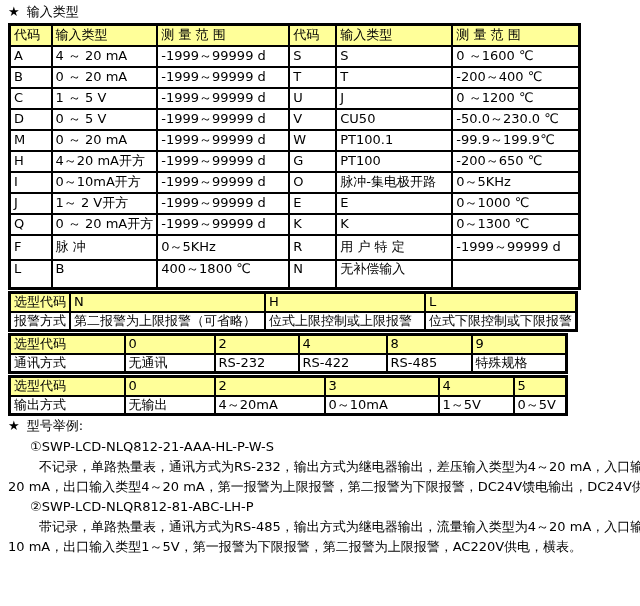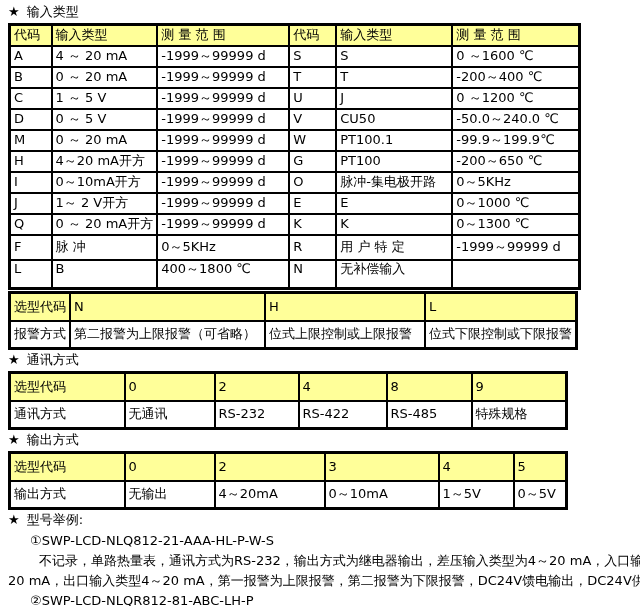--- a/index.html
+++ b/index.html
@@ -29,21 +29,21 @@
     vertical-align: middle;
     line-height: 1.1;
   }
   .yhdr { background: var(--hdr-bg); }
   
   #tbl-input tr { height: 21px; }
   #tbl-input tr:nth-child(11) { height: 25px; }
   #tbl-input tr:nth-child(12) { height: 29px; }
   #tbl-input tr:nth-child(12) td { vertical-align: top; padding-top: 1px; }
   
-  .small-tbl tr { height: 28px; }
+  .small-tbl tr { height: 19px; }
   
   .examples { margin-top: 2px; }
   .ex-line { height: 20px; line-height: 20px; white-space: nowrap; overflow: hidden; }
   .ex-model { padding-left: 22px; }
   .ex-desc.first { padding-left: 31px; }
 </style>
 </head>
 <body>
 
 <div class="page">
@@ -92,21 +92,21 @@
           <td>U</td>
           <td>J</td>
           <td>0 ～1200 ℃</td>
         </tr>
         <tr>
           <td>D</td>
           <td>0 ～ 5 V</td>
           <td>-1999～99999 d</td>
           <td>V</td>
           <td>CU50</td>
-          <td>-50.0～240.0 ℃</td>
+          <td>-50.0～230.0 ℃</td>
         </tr>
         <tr>
           <td>M</td>
           <td>0 ～ 20 mA</td>
           <td>-1999～99999 d</td>
           <td>W</td>
           <td>PT100.1</td>
           <td>-99.9～199.9℃</td>
         </tr>
         <tr>
@@ -176,23 +176,20 @@
         </tr>
         <tr>
           <td>报警方式</td>
           <td>第二报警为上限报警（可省略）</td>
           <td>位式上限控制或上限报警</td>
           <td>位式下限控制或下限报警</td>
         </tr>
       </tbody>
     </table>
 
-  <div class="sec-title">
-    <span class="star">★</span><span>通讯方式</span>
-  </div>
   <table class="small-tbl">
       <colgroup>
         <col style="width: 115px;">
         <col style="width: 90px;">
         <col style="width: 84px;">
         <col style="width: 88px;">
         <col style="width: 85px;">
         <col style="width: 95px;">
       </colgroup>
       <tbody>
@@ -208,23 +205,20 @@
           <td>通讯方式</td>
           <td>无通讯</td>
           <td>RS-232</td>
           <td>RS-422</td>
           <td>RS-485</td>
           <td>特殊规格</td>
         </tr>
       </tbody>
     </table>
 
-  <div class="sec-title">
-    <span class="star">★</span><span>输出方式</span>
-  </div>
   <table class="small-tbl">
       <colgroup>
         <col style="width: 115px;">
         <col style="width: 90px;">
         <col style="width: 110px;">
         <col style="width: 114px;">
         <col style="width: 75px;">
         <col style="width: 53px;">
       </colgroup>
       <tbody>

